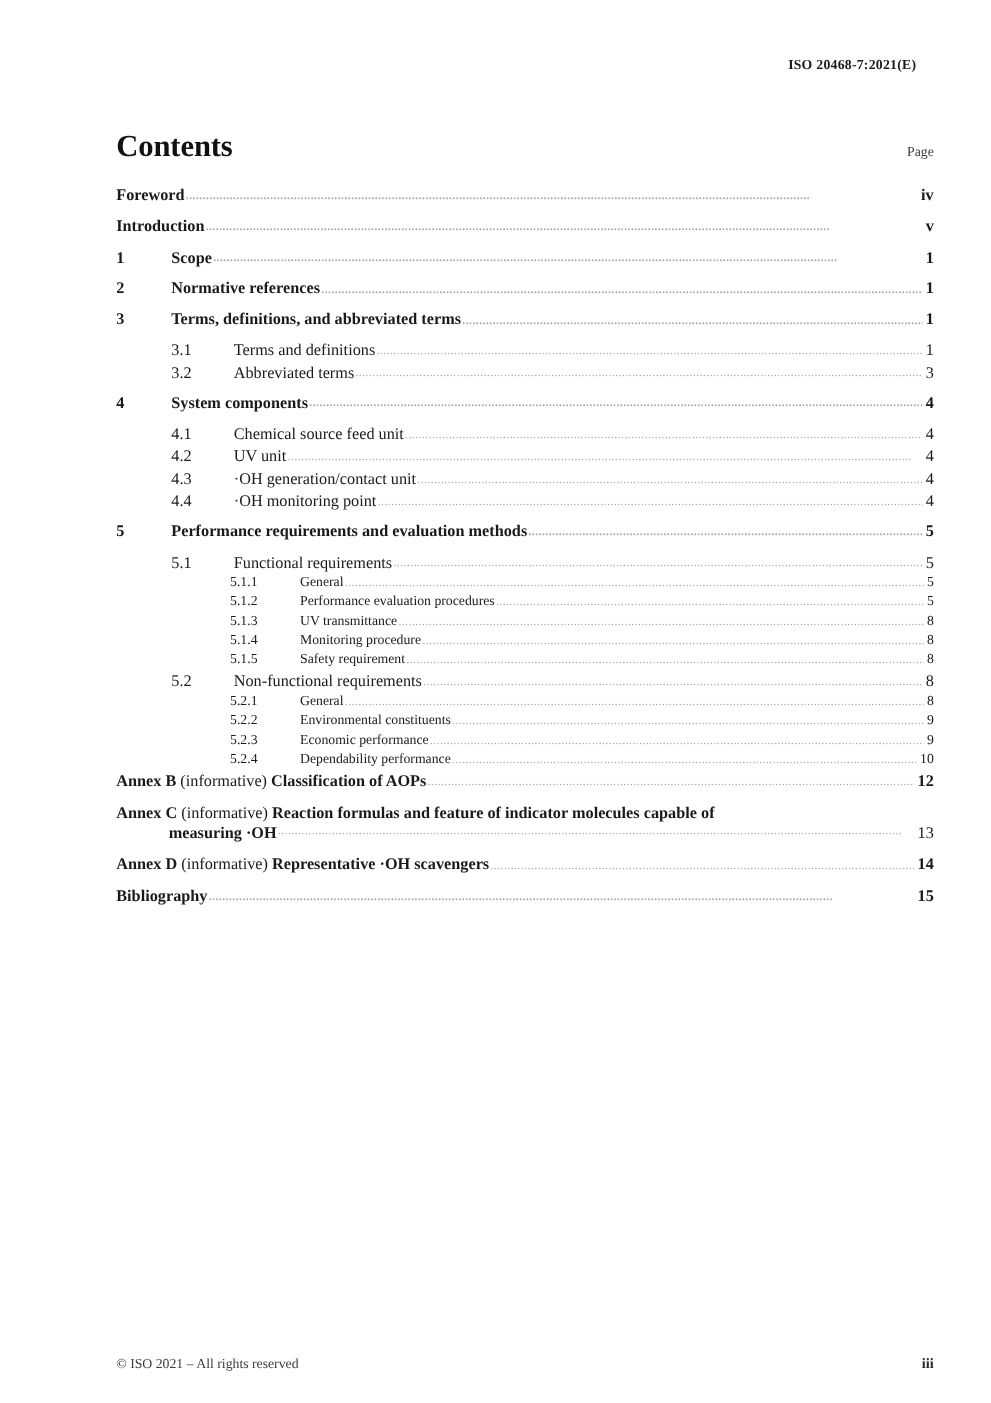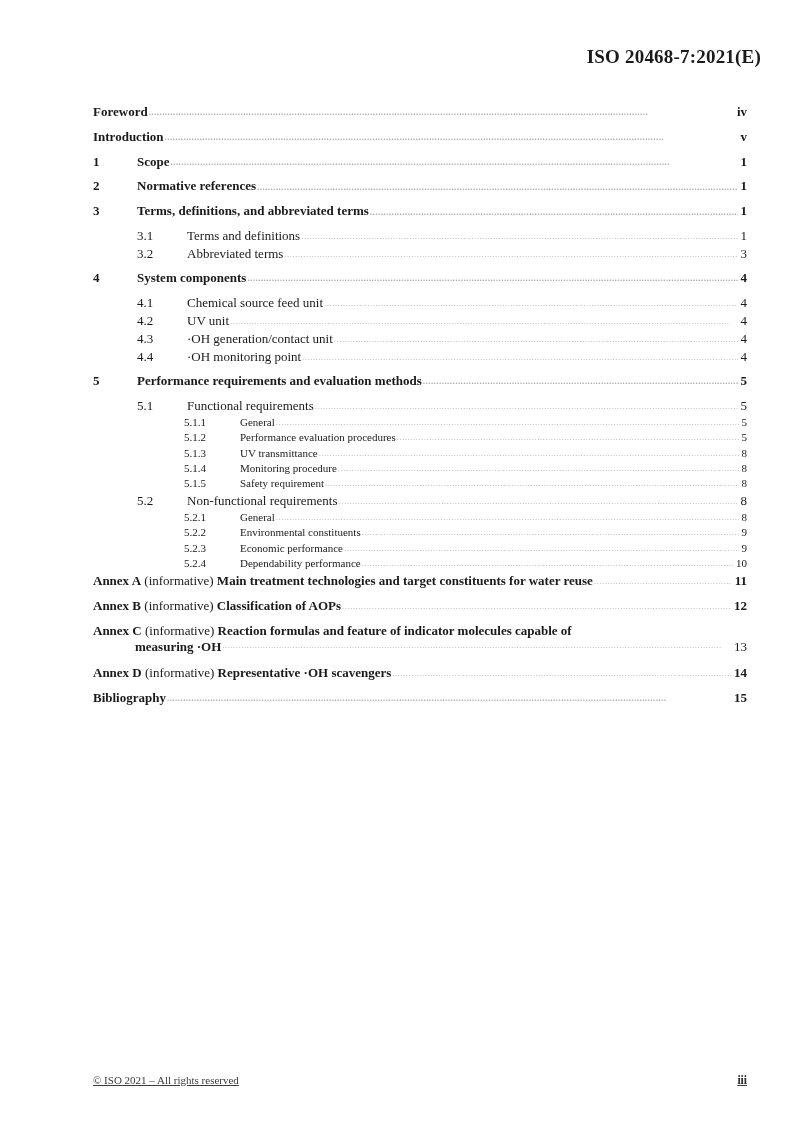--- a/index.html
+++ b/index.html
@@ -16,22 +16,22 @@
     width: 793px;
     height: 1122px;
     background: #ffffff;
     overflow: hidden;
   }
 
   
   .doc-header {
     position: absolute;
     top: 46px;
-    right: 32px;
-    font-size: 19px;
+    right: 60px;
+    font-size: 11px;
     font-weight: bold;
     letter-spacing: 0.2px;
     color: #1a1a1a;
     text-align: left;
   }
 
   
   .content {
     position: absolute;
     left: 93px;
@@ -155,43 +155,46 @@
     align-items: baseline;
     width: 100%;
   }
   .annex-indent { flex: 0 0 auto; width: 42px; }
 
   
   .footer {
     position: absolute;
     left: 93px;
     right: 46px;
-    bottom: 36px;
+    bottom: 25px;
     display: flex;
     align-items: flex-start;
     justify-content: space-between;
     font-size: 11px;
     color: #3c3c3c;
-    text-decoration: underline;
   }
   .footer-page {
     font-size: 11.5px;
     font-weight: bold;
     color: #2a2a2a;
   }
 </style>
 </head>
 <body>
 
 <div class="page">
 
   <div class="doc-header">ISO 20468-7:2021(E)</div>
 
   <div class="content">
 
+    <div class="title-row">
+      <div class="contents-title">Contents</div>
+      <div class="page-word">Page</div>
+    </div>
 
     <div id="toc-entries">
         <div class="toc-row lvl-front">
           <span class="toc-label">Foreword</span>
           <span class="leader"></span>
           <span class="toc-page">iv</span>
         </div>
         <div class="toc-row lvl-front">
           <span class="toc-label">Introduction</span>
           <span class="leader"></span>
@@ -325,25 +328,20 @@
         </div>
         <div class="toc-row lvl-3">
           <span class="toc-num">5.2.4</span>
           <span class="toc-label">Dependability performance</span>
           <span class="leader"></span>
           <span class="toc-page">10</span>
         </div>
       </div>
 
     <div id="toc-annexes">
-        <div class="toc-row annex-row">
-          <span class="toc-label"><span class="annex-name">Annex A</span> <span class="annex-kind">(informative)</span> <span class="annex-title">Main treatment technologies and target constituents for water reuse</span></span>
-          <span class="leader"></span>
-          <span class="toc-page">11</span>
-        </div>
         <div class="toc-row annex-row">
           <span class="toc-label"><span class="annex-name">Annex B</span> <span class="annex-kind">(informative)</span> <span class="annex-title">Classification of AOPs</span></span>
           <span class="leader"></span>
           <span class="toc-page">12</span>
         </div>
         <div class="annex-two">
           <div class="annex-line1"><span class="annex-name">Annex C</span> <span class="annex-kind">(informative)</span> <span class="annex-title">Reaction formulas and feature of indicator molecules capable of</span></div>
           <div class="annex-line2-row">
             <span class="annex-indent"></span>
             <span class="toc-label annex-title">measuring ·OH</span>

